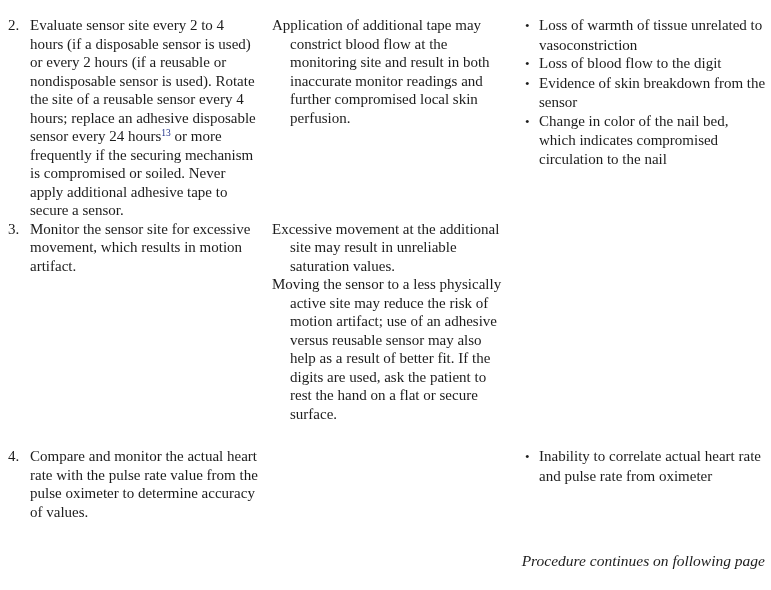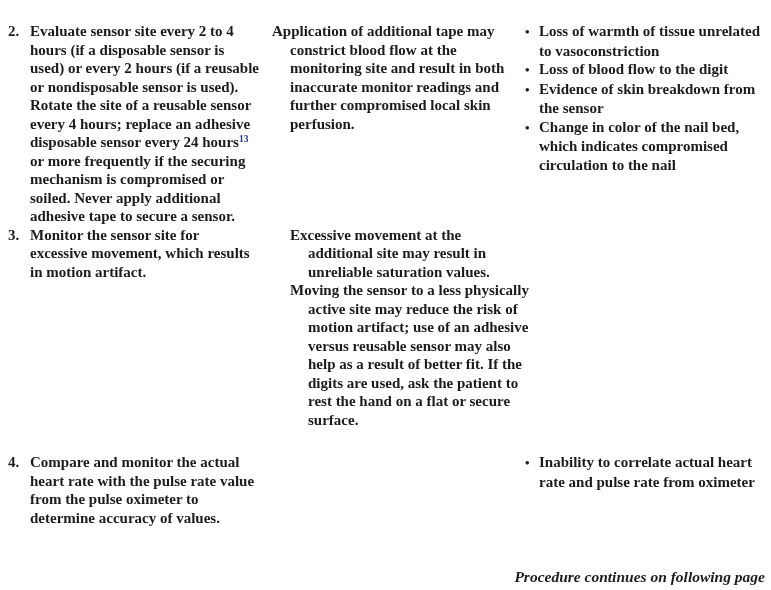--- a/index.html
+++ b/index.html
@@ -14,30 +14,29 @@
     overflow: hidden;
     font-family: "Liberation Serif", "DejaVu Serif", serif;
     font-size: 15px;
     line-height: 18.5px;
     color: #1c1c1c;
     -webkit-font-smoothing: antialiased;
   }
   .page {
     position: absolute;
     inset: 0;
-    padding-top: 22px;
-    font-weight: bold;
+    padding-top: 16px;
   }
   .row {
     display: grid;
     grid-template-columns: 264px 251px 1fr;
     align-items: start;
   }
   .row-1 { min-height: 203px; }
-  .row-2 { min-height: 200px; gap: 18px; }
+  .row-2 { min-height: 200px; }
   .row-3 { min-height: 150px; margin-top: 24px; }
 
   .cell { padding: 0 4px 0 8px; }
   .obs-cell { padding-left: 10px; }
 
   
   .step {
     padding-left: 22px;
     text-indent: -22px;
   }
@@ -65,21 +64,21 @@
   }
   sup.ref {
     font-size: 9.5px;
     line-height: 0;
     vertical-align: 5px;
     color: #1e2f87;
   }
   .footer-note {
     position: absolute;
     right: 6px;
-    bottom: 4px;
+    bottom: 20px;
     font-style: italic;
     font-size: 15.5px;
     white-space: nowrap;
   }
 </style>
 </head>
 <body>
 
 <div class="page">
 

